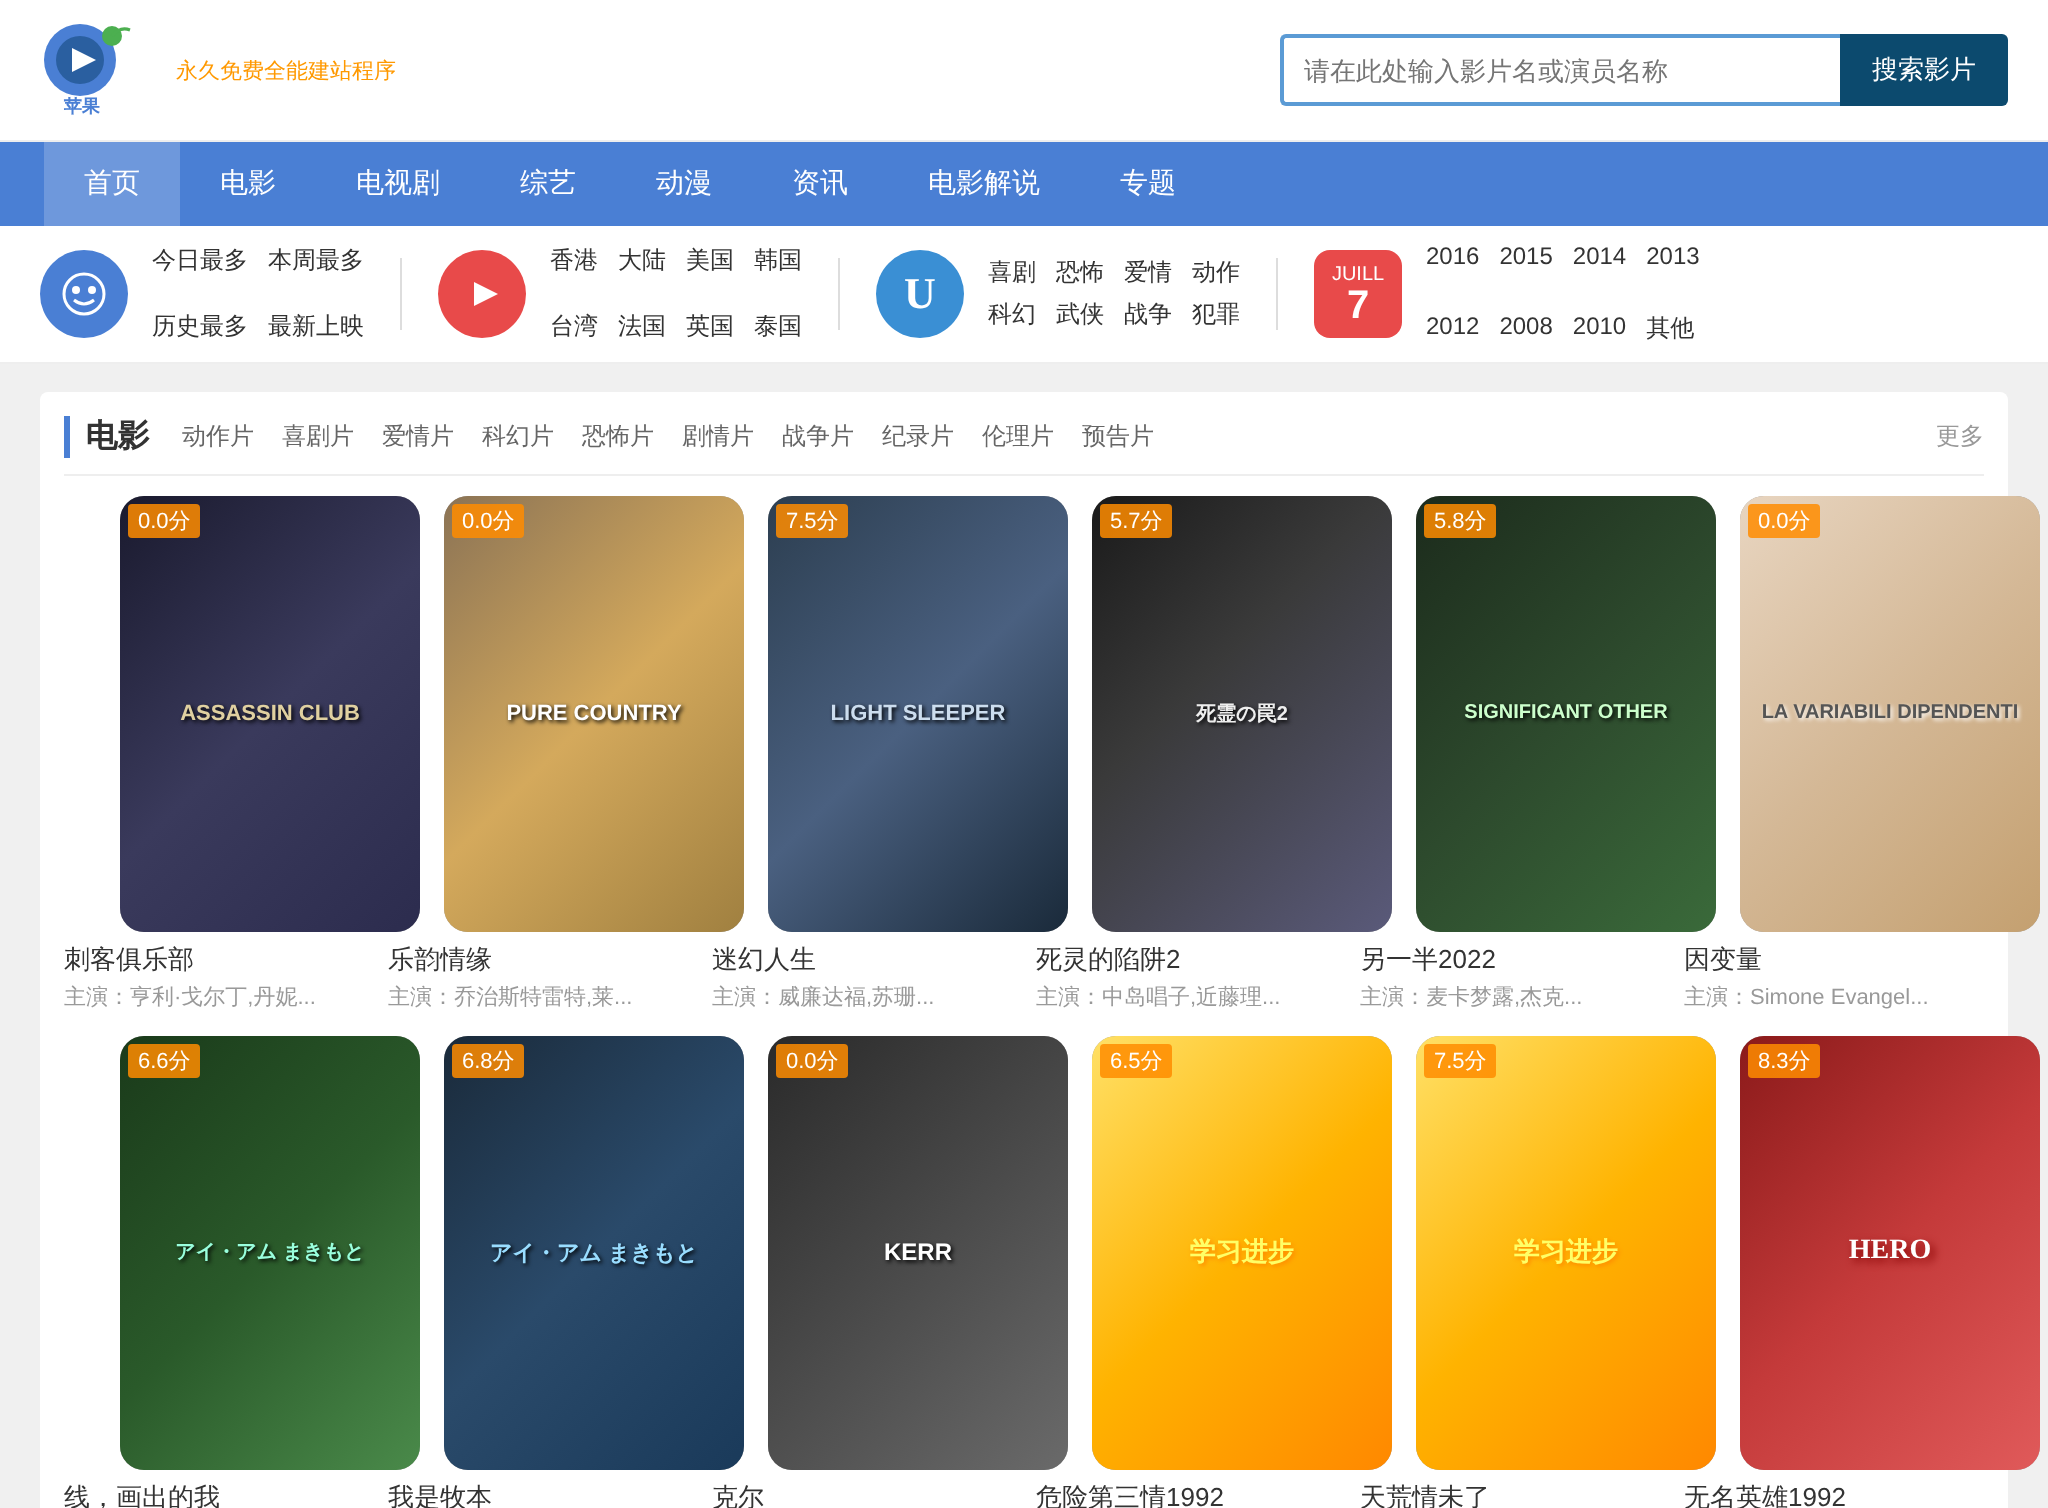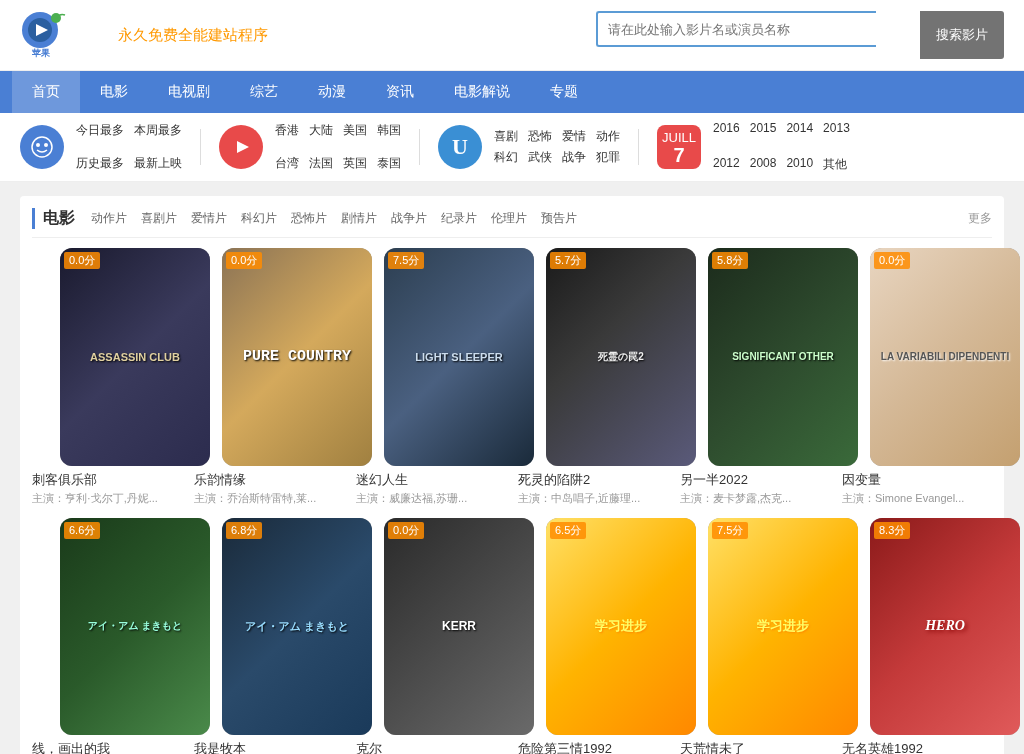--- a/index.html
+++ b/index.html
@@ -4,27 +4,27 @@
   <style>
     * { box-sizing: border-box; margin: 0; padding: 0; }
     body { font-family: 'Microsoft YaHei', Arial, sans-serif; background: #f0f0f0; font-size: 13px; color: #333; }
 
     
     .header { background: #fff; padding: 10px 20px; display: flex; align-items: center; justify-content: space-between; border-bottom: 1px solid #eee; }
     .logo-area { display: flex; align-items: center; gap: 8px; }
     .logo-icon { width: 60px; height: 50px; }
     .logo-text { display: flex; flex-direction: column; }
     .logo-title { font-size: 26px; font-weight: bold; color: #4a90d9; font-family: Arial; }
-    .logo-subtitle { font-size: 15px; color: #f90; margin-left: 30px; }
-    .search-area { display: flex; gap: 0; }
+    .logo-subtitle { font-size: 11px; color: #f90; }
+    .search-area { display: flex; align-items: center; gap: 0; }
     .search-input { width: 280px; height: 36px; border: 2px solid #5b9bd5; border-right: none; padding: 0 10px; font-size: 13px; outline: none; border-radius: 3px 0 0 3px; }
-    .search-btn { height: 48px; padding: 0 16px; background: #737373; color: #fff; border: none; cursor: pointer; font-size: 13px; border-radius: 0 3px 3px 0; white-space: nowrap; margin-left: 44px; }
-
-    
-    .nav { background: #4a7fd4; display: flex; align-items: center; padding: 0 12px; }
+    .search-btn { height: 36px; padding: 0 16px; background: #0c4a6e; color: #fff; border: none; cursor: pointer; font-size: 13px; border-radius: 0 3px 3px 0; white-space: nowrap; }
+
+    
+    .nav { background: #4a7fd4; display: flex; align-items: center; padding: 0 22px; }
     .nav-item { color: #fff; padding: 12px 20px; cursor: pointer; font-size: 14px; text-decoration: none; display: inline-block; }
     .nav-item.active { background: rgba(255,255,255,0.2); }
 
     
     .filter-bar { background: #fff; padding: 8px 20px; display: flex; align-items: center; gap: 12px; border-bottom: 1px solid #eee; flex-wrap: wrap; }
     .filter-icon-circle { width: 44px; height: 44px; border-radius: 50%; display: flex; align-items: center; justify-content: center; font-size: 20px; flex-shrink: 0; }
     .filter-icon-blue { background: #4a7fd4; color: #fff; }
     .filter-icon-red { background: #e84a4a; color: #fff; }
     .filter-links { display: flex; flex-direction: column; gap: 16px; }
     .filter-row { display: flex; gap: 10px; }
@@ -166,21 +166,21 @@
       <span class="filter-link">科幻</span>
       <span class="filter-link">武侠</span>
       <span class="filter-link">战争</span>
       <span class="filter-link">犯罪</span>
     </div>
   </div>
 
   <div class="divider-v"></div>
 
   <div class="calendar-badge">
-    <span style="font-size:13px;">JUILL</span>
+    <span style="font-size:10px;">JUILL</span>
     <span class="day">7</span>
   </div>
 
   <div class="year-links">
     <div class="filter-row">
       <span class="filter-link">2016</span>
       <span class="filter-link">2015</span>
       <span class="filter-link">2014</span>
       <span class="filter-link">2013</span>
     </div>
@@ -219,21 +219,21 @@
             <span class="score-badge">0.0分</span>
             <div class="poster-text" style="font-size: 11px; color: rgb(224, 208, 160); font-family: Impact, Arial; text-shadow: rgb(0, 0, 0) 1px 1px 2px; padding: 4px;">ASSASSIN CLUB</div>
           </div>
           <div class="movie-title">刺客俱乐部</div>
           <div class="movie-sub">主演：亨利·戈尔丁,丹妮...</div>
         </div>
         <div class="movie-card">
           <div class="movie-poster">
             <div class="movie-poster-bg poster-2"></div>
             <span class="score-badge">0.0分</span>
-            <div class="poster-text" style="font-size: 15px; color: rgb(255, 255, 255); text-shadow: rgb(0, 0, 0) 1px 1px 2px; font-family: Liberation Mono, monospace;">PURE COUNTRY</div>
+            <div class="poster-text" style="font-size: 11px; color: rgb(255, 255, 255); text-shadow: rgb(0, 0, 0) 1px 1px 2px;">PURE COUNTRY</div>
           </div>
           <div class="movie-title">乐韵情缘</div>
           <div class="movie-sub">主演：乔治斯特雷特,莱...</div>
         </div>
         <div class="movie-card">
           <div class="movie-poster">
             <div class="movie-poster-bg poster-3"></div>
             <span class="score-badge">7.5分</span>
             <div class="poster-text" style="font-size: 11px; color: rgb(204, 221, 238); text-shadow: rgb(0, 0, 0) 1px 1px 2px;">LIGHT SLEEPER</div>
           </div>
@@ -309,21 +309,21 @@
             <span class="score-badge">7.5分</span>
             <div class="poster-text" style="font-size: 13px; color: rgb(255, 255, 102); font-weight: bold; text-shadow: rgb(255, 136, 0) 1px 1px 2px;">学习进步</div>
           </div>
           <div class="movie-title">天荒情未了</div>
           <div class="movie-sub">主演：梅尔吉布森,杰米...</div>
         </div>
         <div class="movie-card">
           <div class="movie-poster">
             <div class="movie-poster-bg poster-12"></div>
             <span class="score-badge">8.3分</span>
-            <div class="poster-text" style="font-size: 14px; color: rgb(255, 255, 255); font-weight: bold; font-family: Impact; text-shadow: rgb(136, 0, 0) 2px 2px 4px; font-style: italic;">HERO</div>
+            <div class="poster-text" style="font-size: 14px; color: rgb(255, 255, 255); font-weight: bold; font-family: Impact; text-shadow: rgb(136, 0, 0) 2px 2px 4px;">HERO</div>
           </div>
           <div class="movie-title">无名英雄1992</div>
           <div class="movie-sub">主演：</div>
         </div>
       </div>
   </div>
 
 </div>
 
 </body></html>

